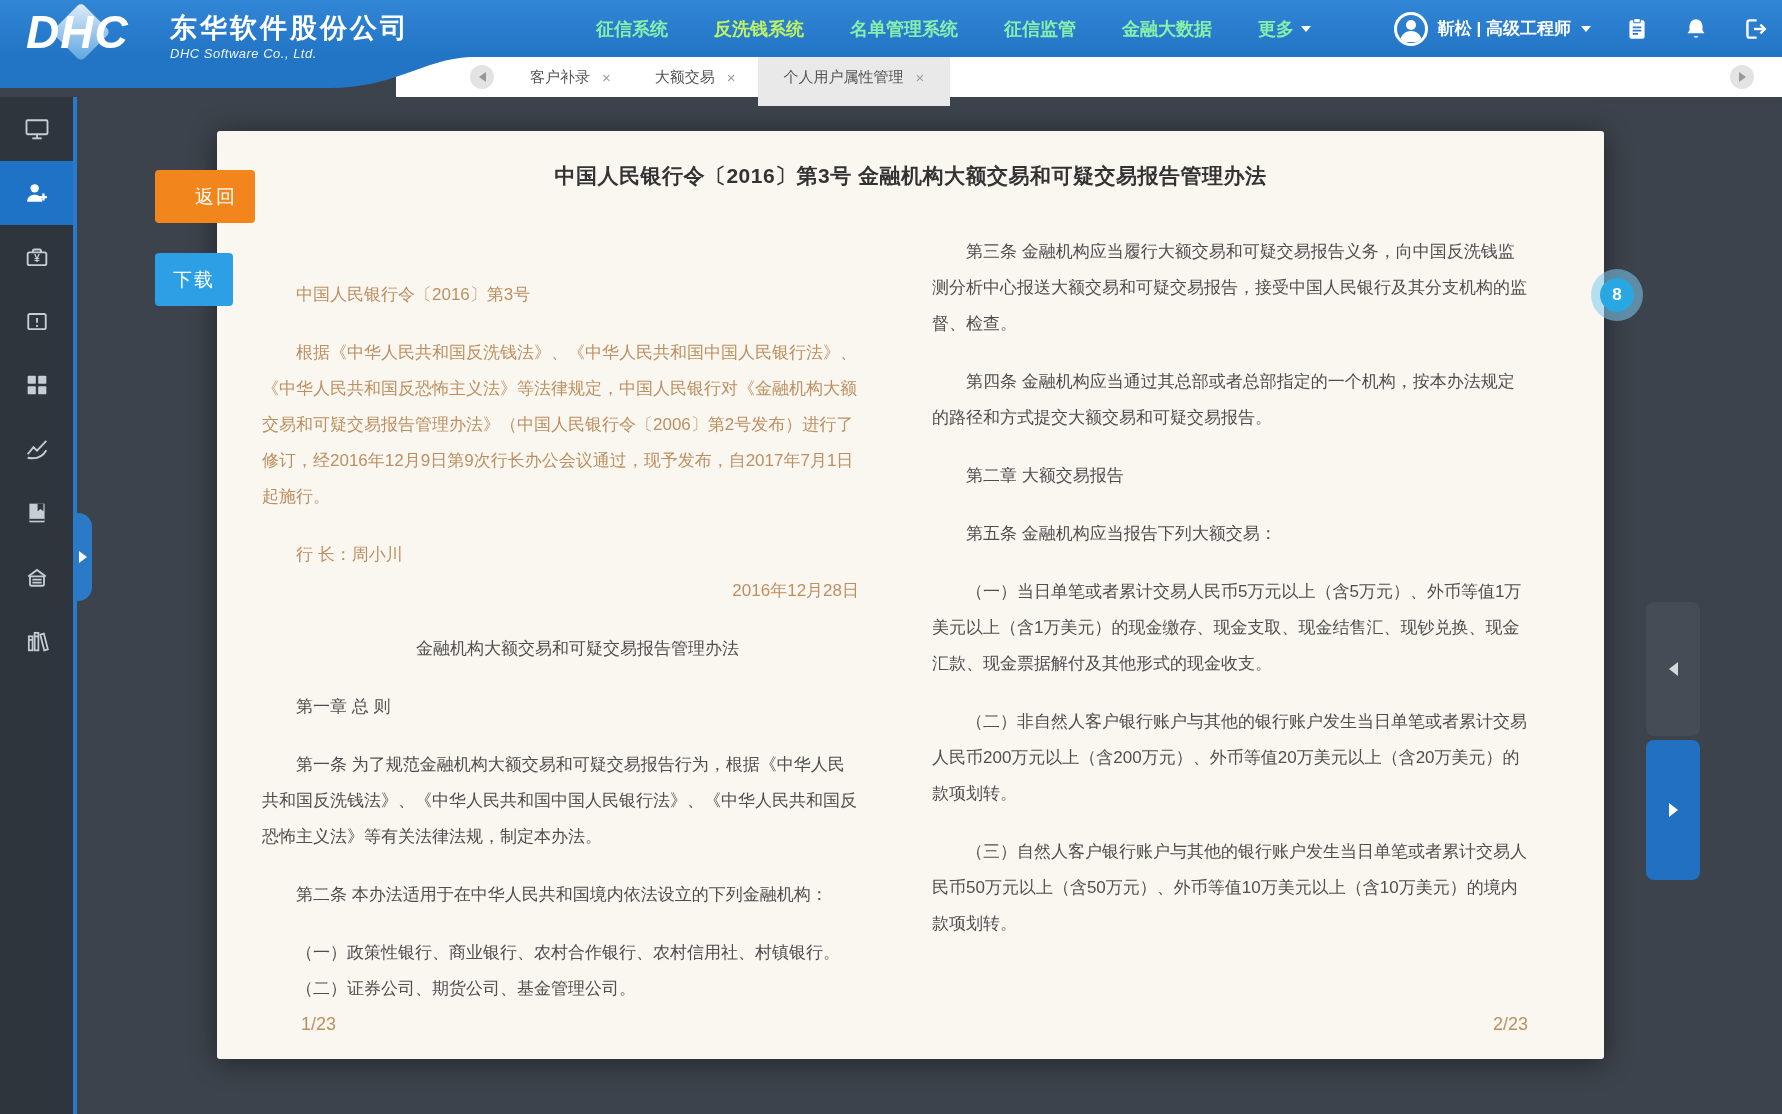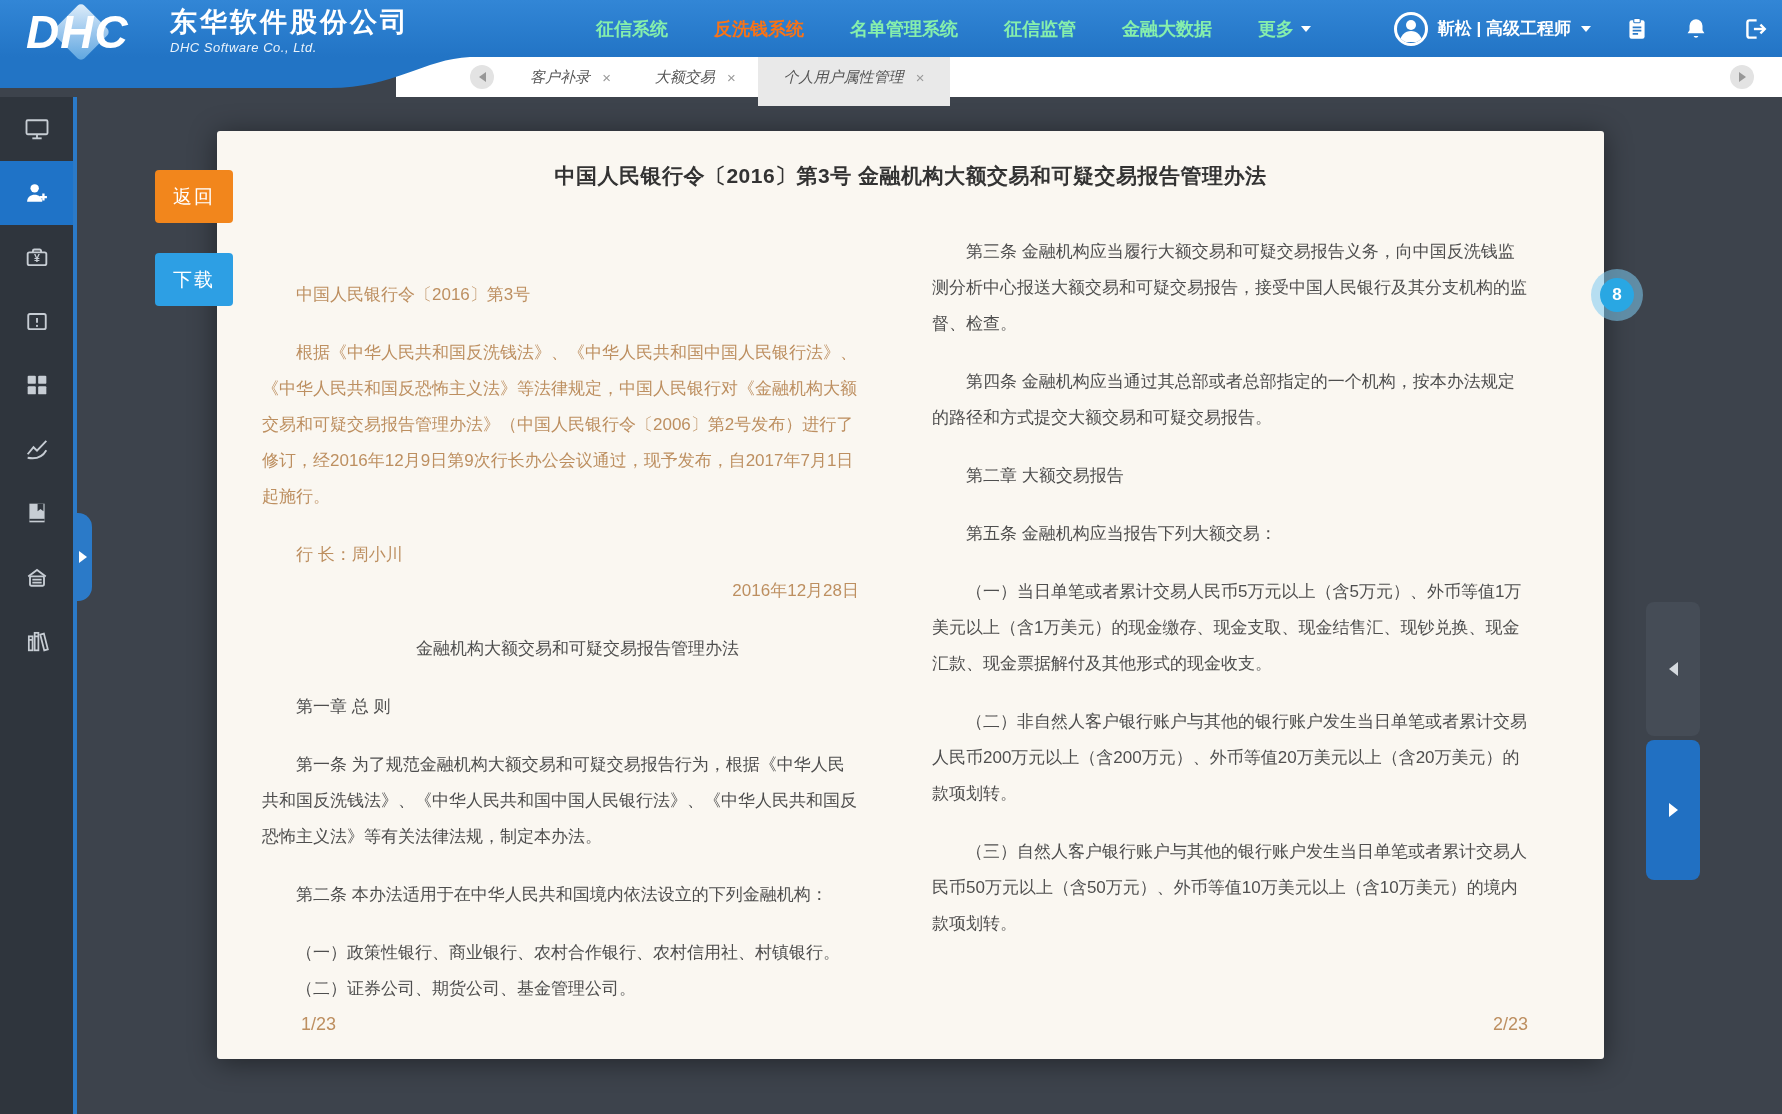--- a/index.html
+++ b/index.html
@@ -6,46 +6,46 @@
   body{
     width:1782px;height:1114px;position:relative;overflow:hidden;
     background:#3d434c;
     font-family:"Liberation Sans","DejaVu Sans",sans-serif;
     -webkit-font-smoothing:antialiased;
   }
   
   .header{position:absolute;top:0;left:0;width:1782px;height:57px;
     background:linear-gradient(180deg,#3286d6,#2274c5);z-index:40;}
   .logo-swoosh{position:absolute;top:57px;left:0;z-index:41;display:block;}
-  .logo{position:absolute;top:7px;left:26px;z-index:42;display:flex;align-items:flex-start;gap:12px;}
+  .logo{position:absolute;top:7px;left:26px;z-index:42;display:flex;align-items:flex-end;gap:12px;}
   .logo-mark{position:relative;width:132px;height:54px;}
   .logo-diamond{position:absolute;left:34px;top:4px;width:42px;height:42px;transform:rotate(45deg);
     background:linear-gradient(135deg,#eaf4fc 0%,#9cc8ee 55%,#5ea7e0 100%);border-radius:5px;opacity:.95;}
   .logo-dhc{position:absolute;left:0;top:-2px;font-size:46px;line-height:54px;font-weight:700;font-style:italic;
     color:#fff;letter-spacing:1px;}
   .logo-cn{font-size:27px;font-weight:700;color:#fff;letter-spacing:3px;line-height:30px;}
   .logo-en{font-size:13px;font-style:italic;color:#eaf3fb;margin-top:3px;letter-spacing:.5px;}
   .nav{position:absolute;left:596px;top:0;height:57px;display:flex;align-items:center;gap:46px;z-index:45;}
   .nav-item{color:#86efac;font-size:18px;font-weight:600;white-space:nowrap;cursor:pointer;display:flex;align-items:center;gap:7px;}
-  .nav-item.active{color:#f97316;align-items:center;}
+  .nav-item.active{color:#bef264;align-items:center;}
   .caret{width:0;height:0;border-left:5px solid transparent;border-right:5px solid transparent;border-top:6px solid #fff;display:inline-block;}
   .user-area{position:absolute;right:14px;top:0;height:57px;display:flex;align-items:center;gap:32px;z-index:45;}
   .user-group{display:flex;align-items:center;gap:10px;cursor:pointer;}
   .avatar{width:28px;height:28px;border:3px solid #fff;border-radius:50%;position:relative;overflow:hidden;flex:0 0 auto;}
   .avatar svg{position:absolute;left:0;top:0;}
   .user-name{color:#fff;font-size:17px;font-weight:600;white-space:nowrap;}
   .hicon{width:27px;height:27px;display:flex;align-items:center;justify-content:center;cursor:pointer;}
   
   .tab-strip{position:absolute;top:57px;left:396px;right:0;height:40px;background:#ffffff;z-index:35;
     display:flex;align-items:center;}
   .strip-circle{width:24px;height:24px;border-radius:50%;background:#e3e3e3;display:flex;align-items:center;
     justify-content:center;margin-left:74px;cursor:pointer;flex:0 0 auto;}
   .tri-l{width:0;height:0;border-top:5px solid transparent;border-bottom:5px solid transparent;border-right:7px solid #979797;}
   .tri-r{width:0;height:0;border-top:5px solid transparent;border-bottom:5px solid transparent;border-left:7px solid #979797;}
-  .tabs{display:flex;height:57px;margin-left:14px;align-items:stretch;font-style:italic;}
+  .tabs{display:flex;height:57px;margin-left:14px;align-items:stretch;}
   .tab{display:flex;align-items:center;gap:12px;padding:0 22px;font-size:15px;color:#555;cursor:pointer;white-space:nowrap;}
   .tab .close{color:#9a9a9a;font-size:15px;line-height:1;cursor:pointer;}
   .tab.active{background:#e9e9e9;padding:0 26px;}
   .strip-next{position:absolute;right:28px;top:8px;}
   
   .sidebar{position:absolute;top:97px;left:0;bottom:0;width:73px;background:#2f353d;z-index:20;}
   .sidebar-accent{position:absolute;top:97px;left:73px;width:4px;bottom:0;background:#2b7ac8;z-index:21;}
   .side-item{width:73px;height:64px;display:flex;align-items:center;justify-content:center;cursor:pointer;}
   .side-item.active{background:#1f73c7;}
   .side-item svg{display:block;}
@@ -64,21 +64,21 @@
   .orange{color:#bd8f60;}
   .sig{text-align:left;text-indent:0;margin-top:12px;}
   .sigdate{text-align:right;text-indent:0;}
   .centered{text-align:center;text-indent:0;}
   .page-num{position:absolute;bottom:24px;font-size:18px;color:#bd8f60;}
   .page-num.left{left:84px;}
   .page-num.right{right:76px;}
   
   .float-btn{position:absolute;left:155px;width:78px;height:53px;border-radius:4px;color:#fff;font-size:19px;
     display:flex;align-items:center;justify-content:center;cursor:pointer;z-index:30;letter-spacing:2px;}
-  .btn-back{top:170px;background:#f2861c;}
+  .btn-back{top:170px;background:#f2861c;padding-left:22px;}
   .btn-download{top:253px;background:#2d9fe4;}
   
   .badge-halo{position:absolute;left:1591px;top:269px;width:52px;height:52px;border-radius:50%;
     background:rgba(125,202,240,.55);display:flex;align-items:center;justify-content:center;z-index:31;cursor:pointer;}
   .badge-core{width:34px;height:34px;border-radius:50%;background:#29a7e3;color:#fff;font-size:17px;font-weight:700;
     display:flex;align-items:center;justify-content:center;}
   
   .pager{position:absolute;left:1646px;top:602px;width:54px;z-index:31;}
   .pager-btn{width:54px;border-radius:8px;display:flex;align-items:center;justify-content:center;cursor:pointer;}
   .pager-prev{height:134px;background:#454c56;margin-bottom:4px;}

